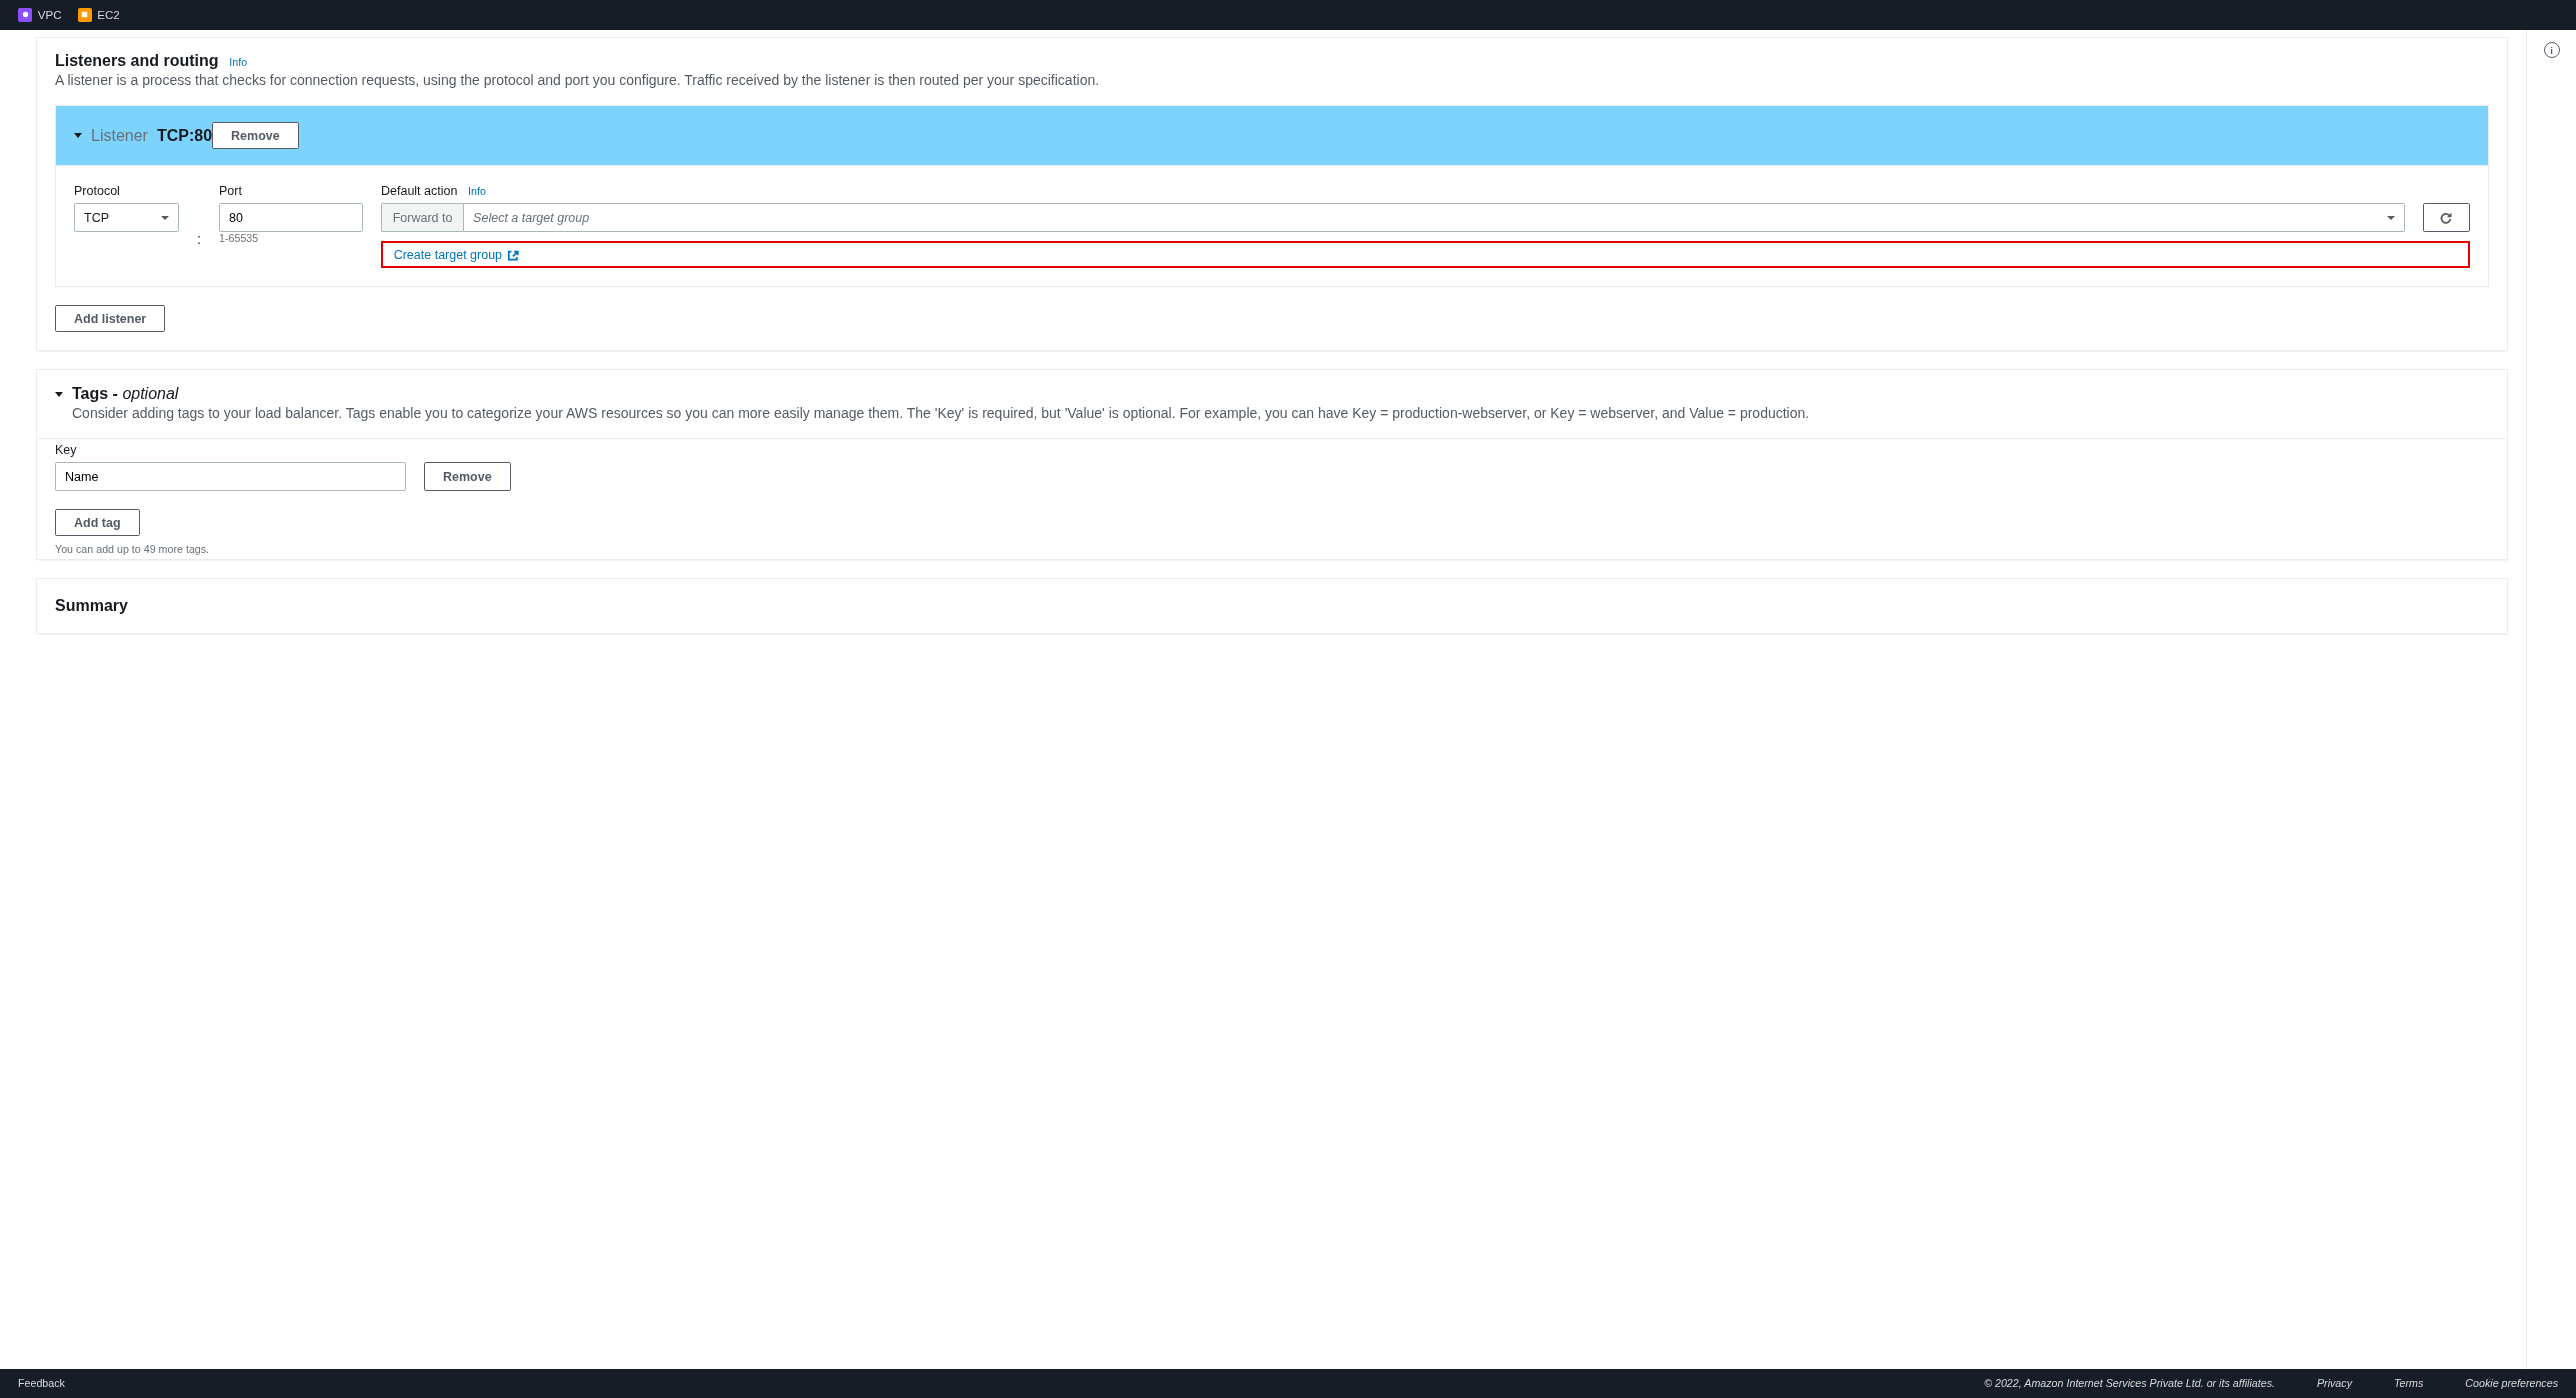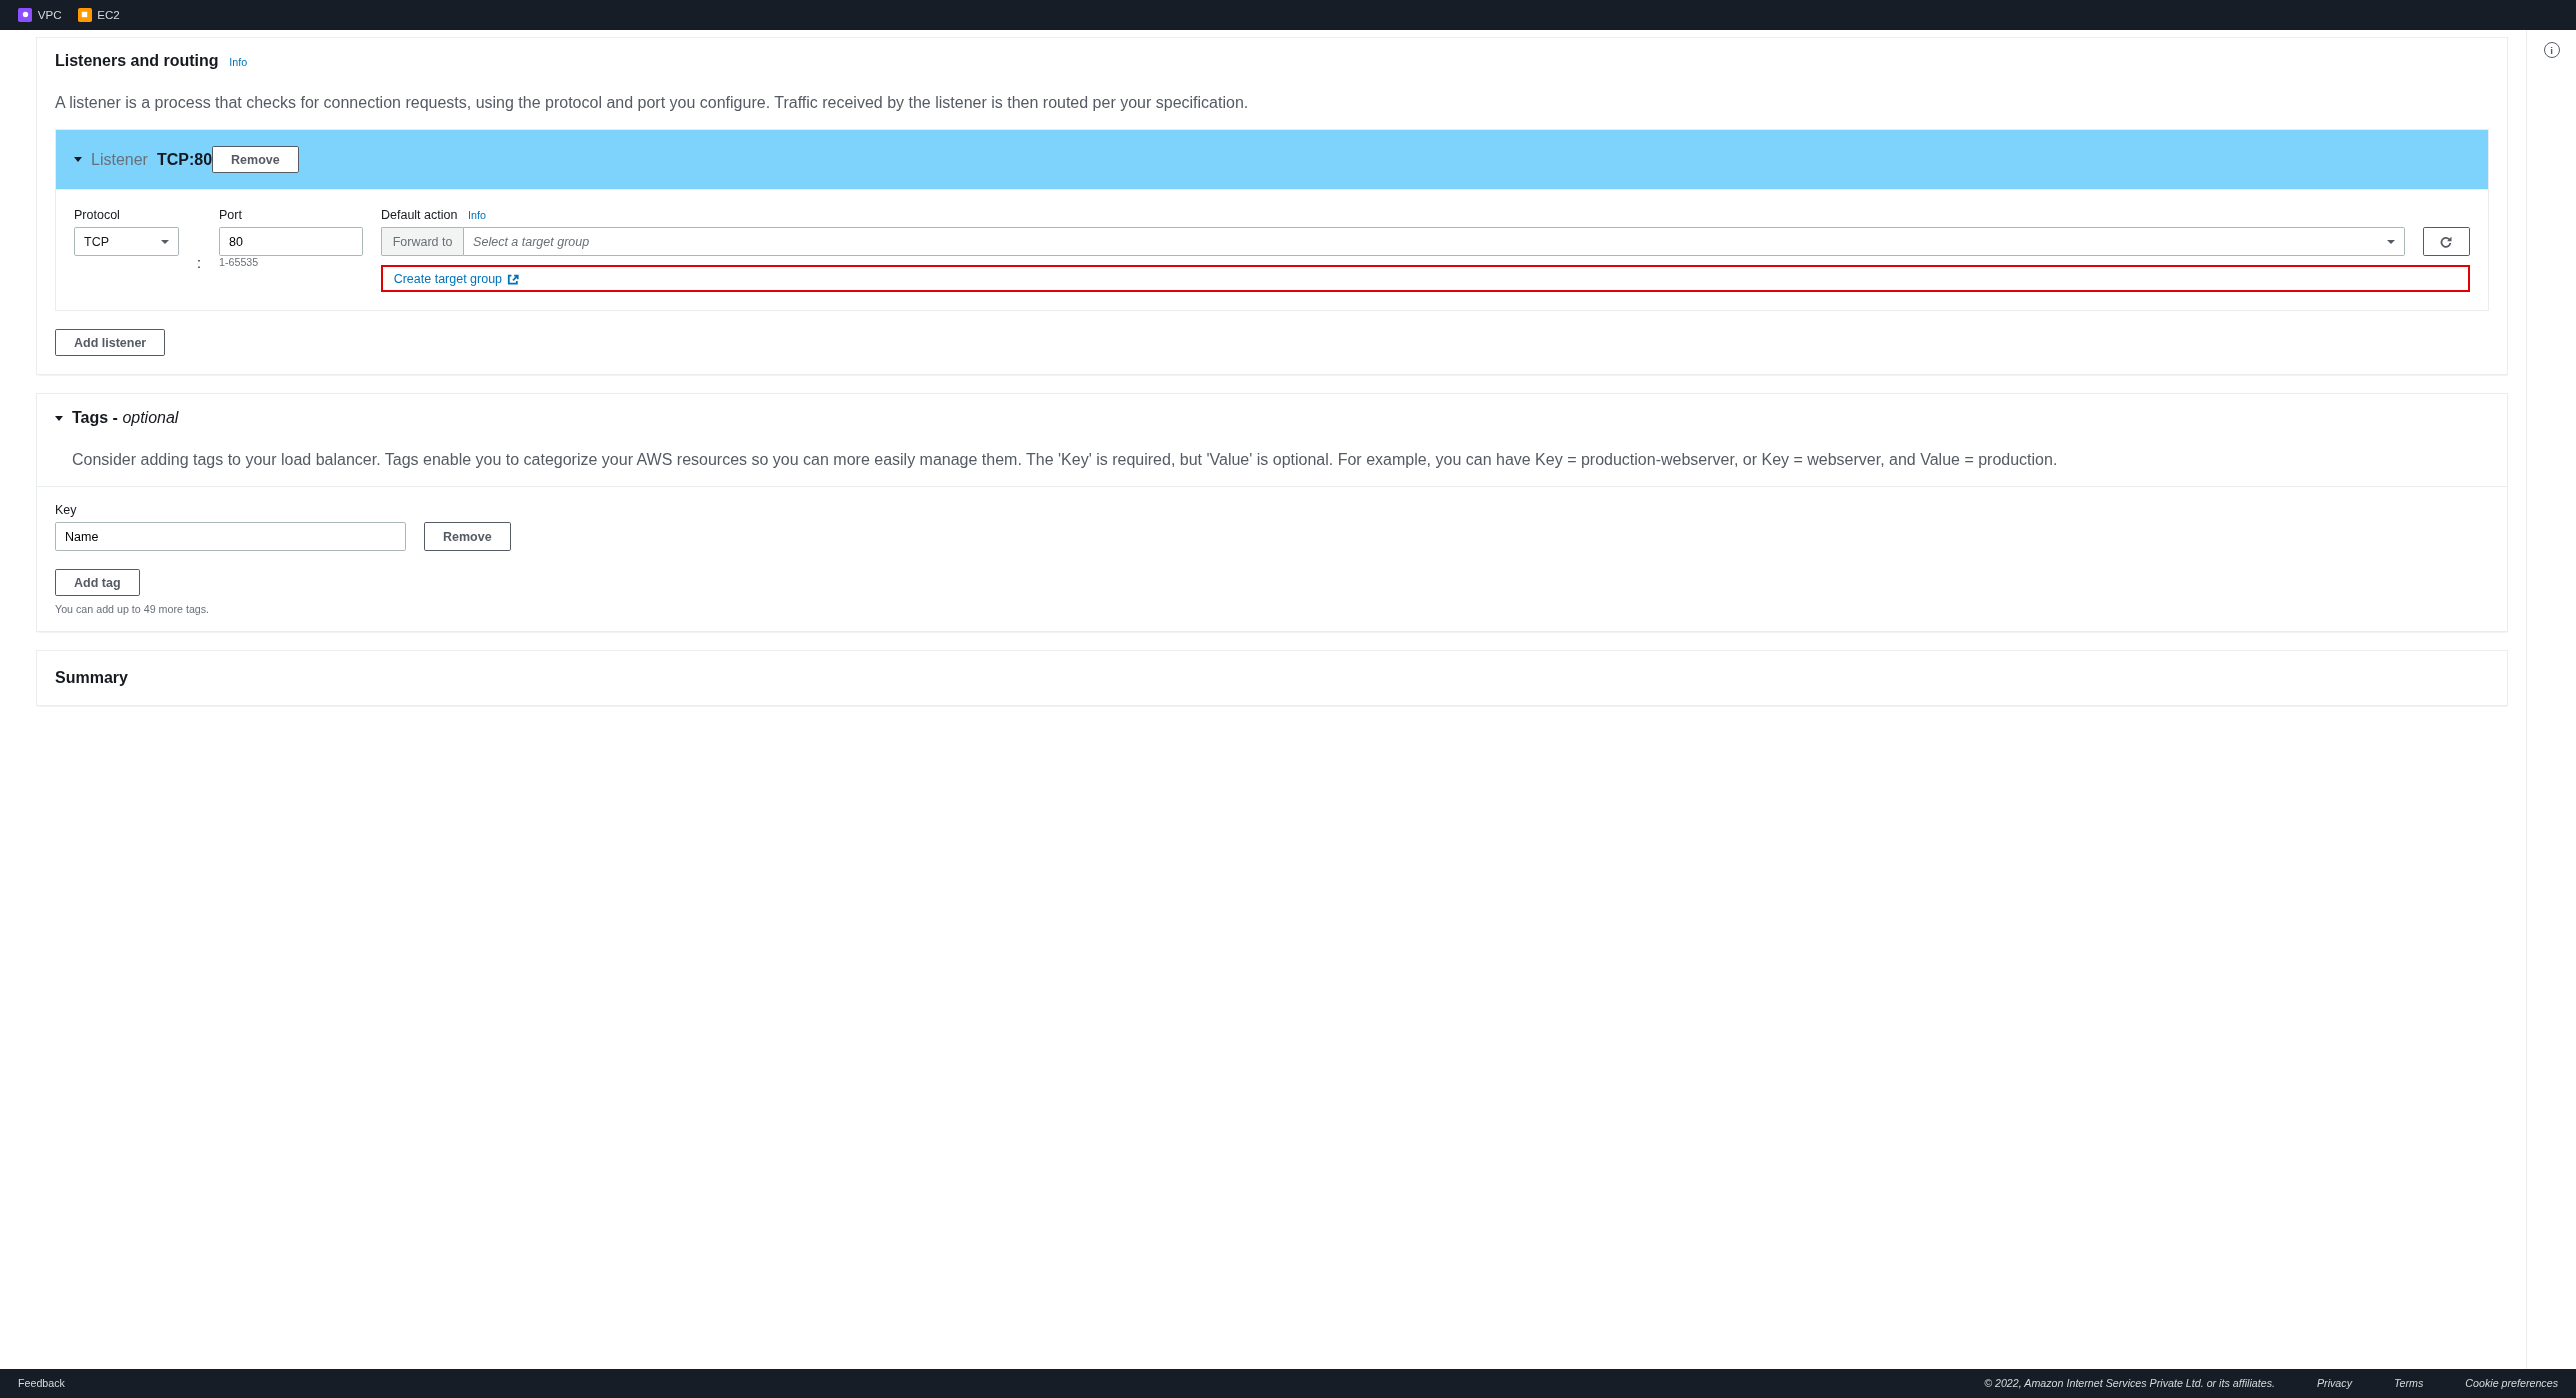--- a/index.html
+++ b/index.html
@@ -85,22 +85,22 @@
     }
     .info-link {
       color: #0073bb;
       font-size: 10.7px;
       font-weight: 400;
       margin-left: 7.2px;
       cursor: pointer;
     }
     .panel-desc {
       color: #545b64;
-      font-size: 16px;
-      margin-top: 21px;
+      font-size: 14px;
+      margin-top: 0;
       line-height: 1.5;
     }
     .listener-box {
       border: 0.9px solid #eaeded;
       margin: 0 18px 18px 18px;
     }
     .listener-header {
       background: #7dd3fc;
       padding: 16px 18px;
       display: flex;
@@ -260,21 +260,21 @@
     .tags-header {
       padding: 14.3px 18px;
       display: flex;
       gap: 9px;
     }
     .optional {
       font-style: italic;
       font-weight: 400;
     }
     .tags-body {
-      padding: 16px 18px;
+      padding: 4px 18px;
       border-top: 0.9px solid #eaeded;
     }
     .tag-row {
       display: flex;
       gap: 18px;
       align-items: flex-end;
     }
     .tag-field {
       flex: 0 0 351px;
     }

